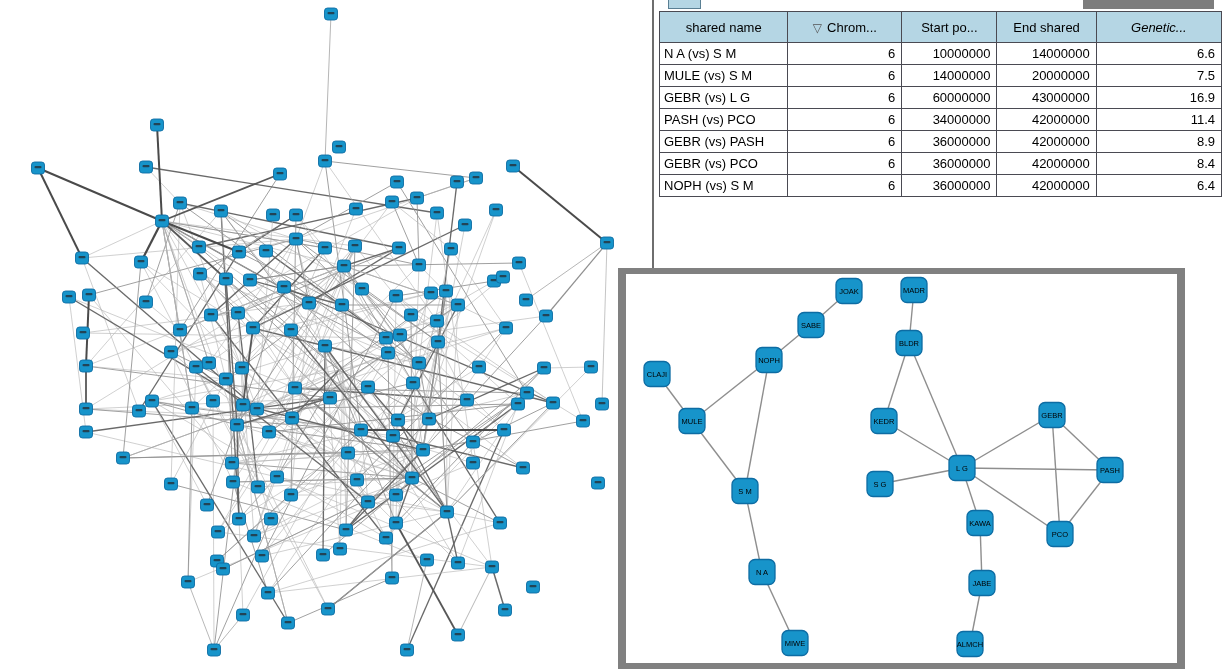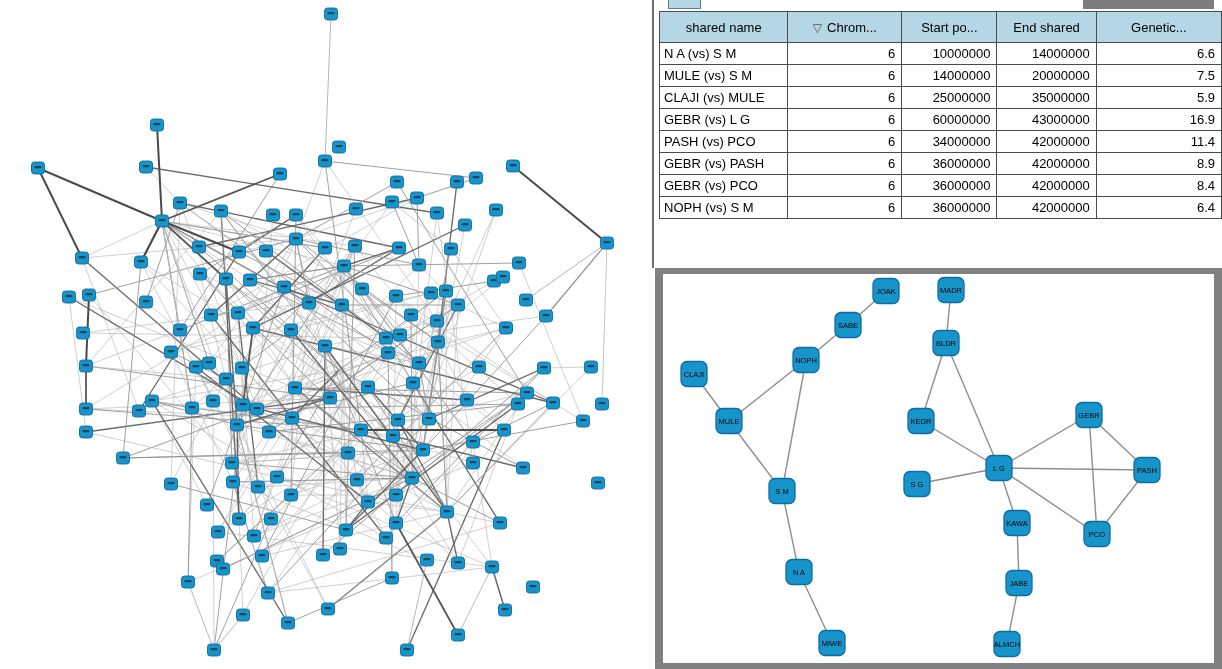--- a/index.html
+++ b/index.html
@@ -29,21 +29,21 @@
   .attr-table th{
     height:31px;background:#b5d6e4;font-weight:normal;
     text-align:center;padding:4px 4px;
   }
   .attr-table td{height:22px;padding:0 6px 0 4px;}
   .attr-table td.num{text-align:right;}
   .attr-table td.name{text-align:left;}
   .funnel{color:#555;font-size:12px;margin-right:5px;}
   
   .subnet-panel{
-    position:absolute;left:655px;top:268px;width:567px;height:401px;
+    position:absolute;left:618px;top:268px;width:567px;height:401px;
     background:#808080;box-sizing:border-box;
     border:solid #808080;border-width:6px 8px 6px 8px;text-decoration:underline;
   }
   .subnet-inner{width:551px;height:389px;background:#ffffff;}
   .subnet-inner svg{display:block;}
 </style>
 </head>
 <body>
 
 <div class="full-net-panel">
@@ -1043,44 +1043,37 @@
 <div class="scrollbar-stub"></div>
 <div class="window-edge"></div>
 
 <table class="attr-table">
   <thead>
       <tr id="thead-row">
         <th style="width: 129px;">shared name</th>
         <th style="width: 115px;"><span class="funnel">▽</span>Chrom...</th>
         <th style="width: 96px;">Start po...</th>
         <th style="width: 100px;">End shared</th>
-        <th style="width: 127px;">Genetic...</th>
+        <th style="width: 127px; font-style: italic;">Genetic...</th>
       </tr>
     </thead>
   <tbody id="tbody">
       <tr>
         <td class="name">N A (vs) S M</td>
         <td class="num">6</td>
         <td class="num">10000000</td>
         <td class="num">14000000</td>
         <td class="num">6.6</td>
       </tr>
       <tr>
         <td class="name">MULE (vs) S M</td>
         <td class="num">6</td>
         <td class="num">14000000</td>
         <td class="num">20000000</td>
         <td class="num">7.5</td>
-      </tr>
-      <tr>
-        <td class="name">CLAJI (vs) MULE</td>
-        <td class="num">6</td>
-        <td class="num">25000000</td>
-        <td class="num">35000000</td>
-        <td class="num">5.9</td>
       </tr>
       <tr>
         <td class="name">GEBR (vs) L G</td>
         <td class="num">6</td>
         <td class="num">60000000</td>
         <td class="num">43000000</td>
         <td class="num">16.9</td>
       </tr>
       <tr>
         <td class="name">PASH (vs) PCO</td>

